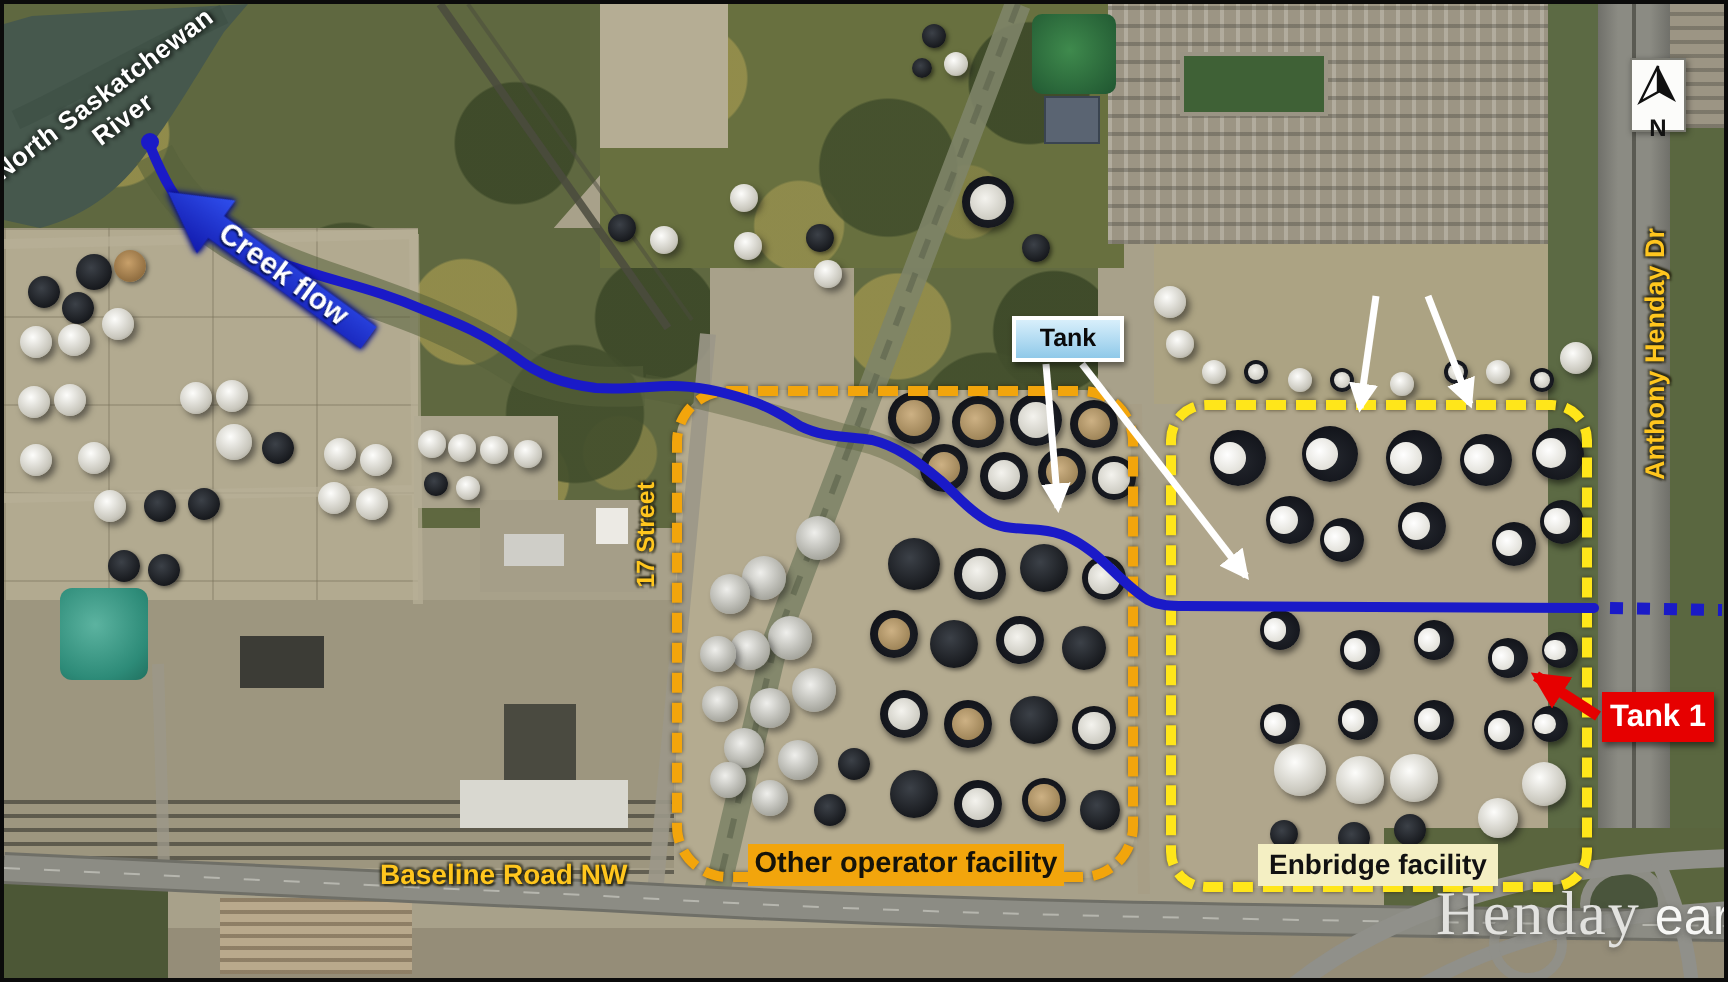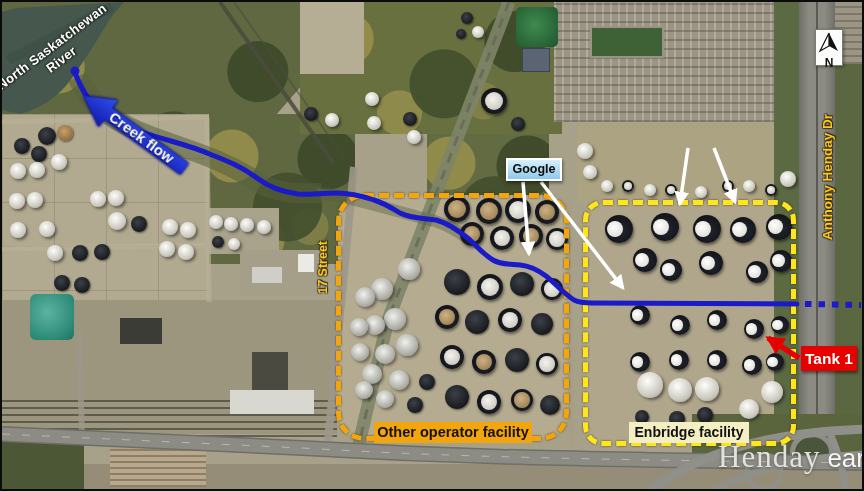--- a/index.html
+++ b/index.html
@@ -421,26 +421,27 @@
   <div class="lbl" id="river-label">
     <div>North Saskatchewan</div>
     <div>River</div>
   </div>
 
   <div class="abs" id="creek-flow-arrow">
     <div class="shape"></div>
     <div class="txt">Creek flow</div>
   </div>
 
-  <div class="lbl" id="creek-label">Google</div>
+  <div class="lbl" id="creek-label">Tank</div>
   <div class="lbl" id="tank7-label">Tank 1</div>
   <div class="lbl" id="enbridge-label">Enbridge facility</div>
   <div class="lbl" id="other-label">Other operator facility</div>
   <div class="lbl road-label vert" id="street17-label">17 Street</div>
   <div class="lbl road-label vert" id="henday-label">Anthony Henday Dr</div>
+  <div class="lbl road-label" id="baseline-label">Baseline Road NW</div>
 
   <div class="abs" id="north-arrow">
     <svg width="26" height="23">
       <path d="M13,3 L22,21 L13,16 Z" fill="#111"></path>
       <path d="M13,3 L4,21 L13,16 Z" fill="#fff" stroke="#111" stroke-width="1.2"></path>
     </svg>
     <div class="n">N</div>
   </div>
 
   <div class="lbl" id="watermark">

